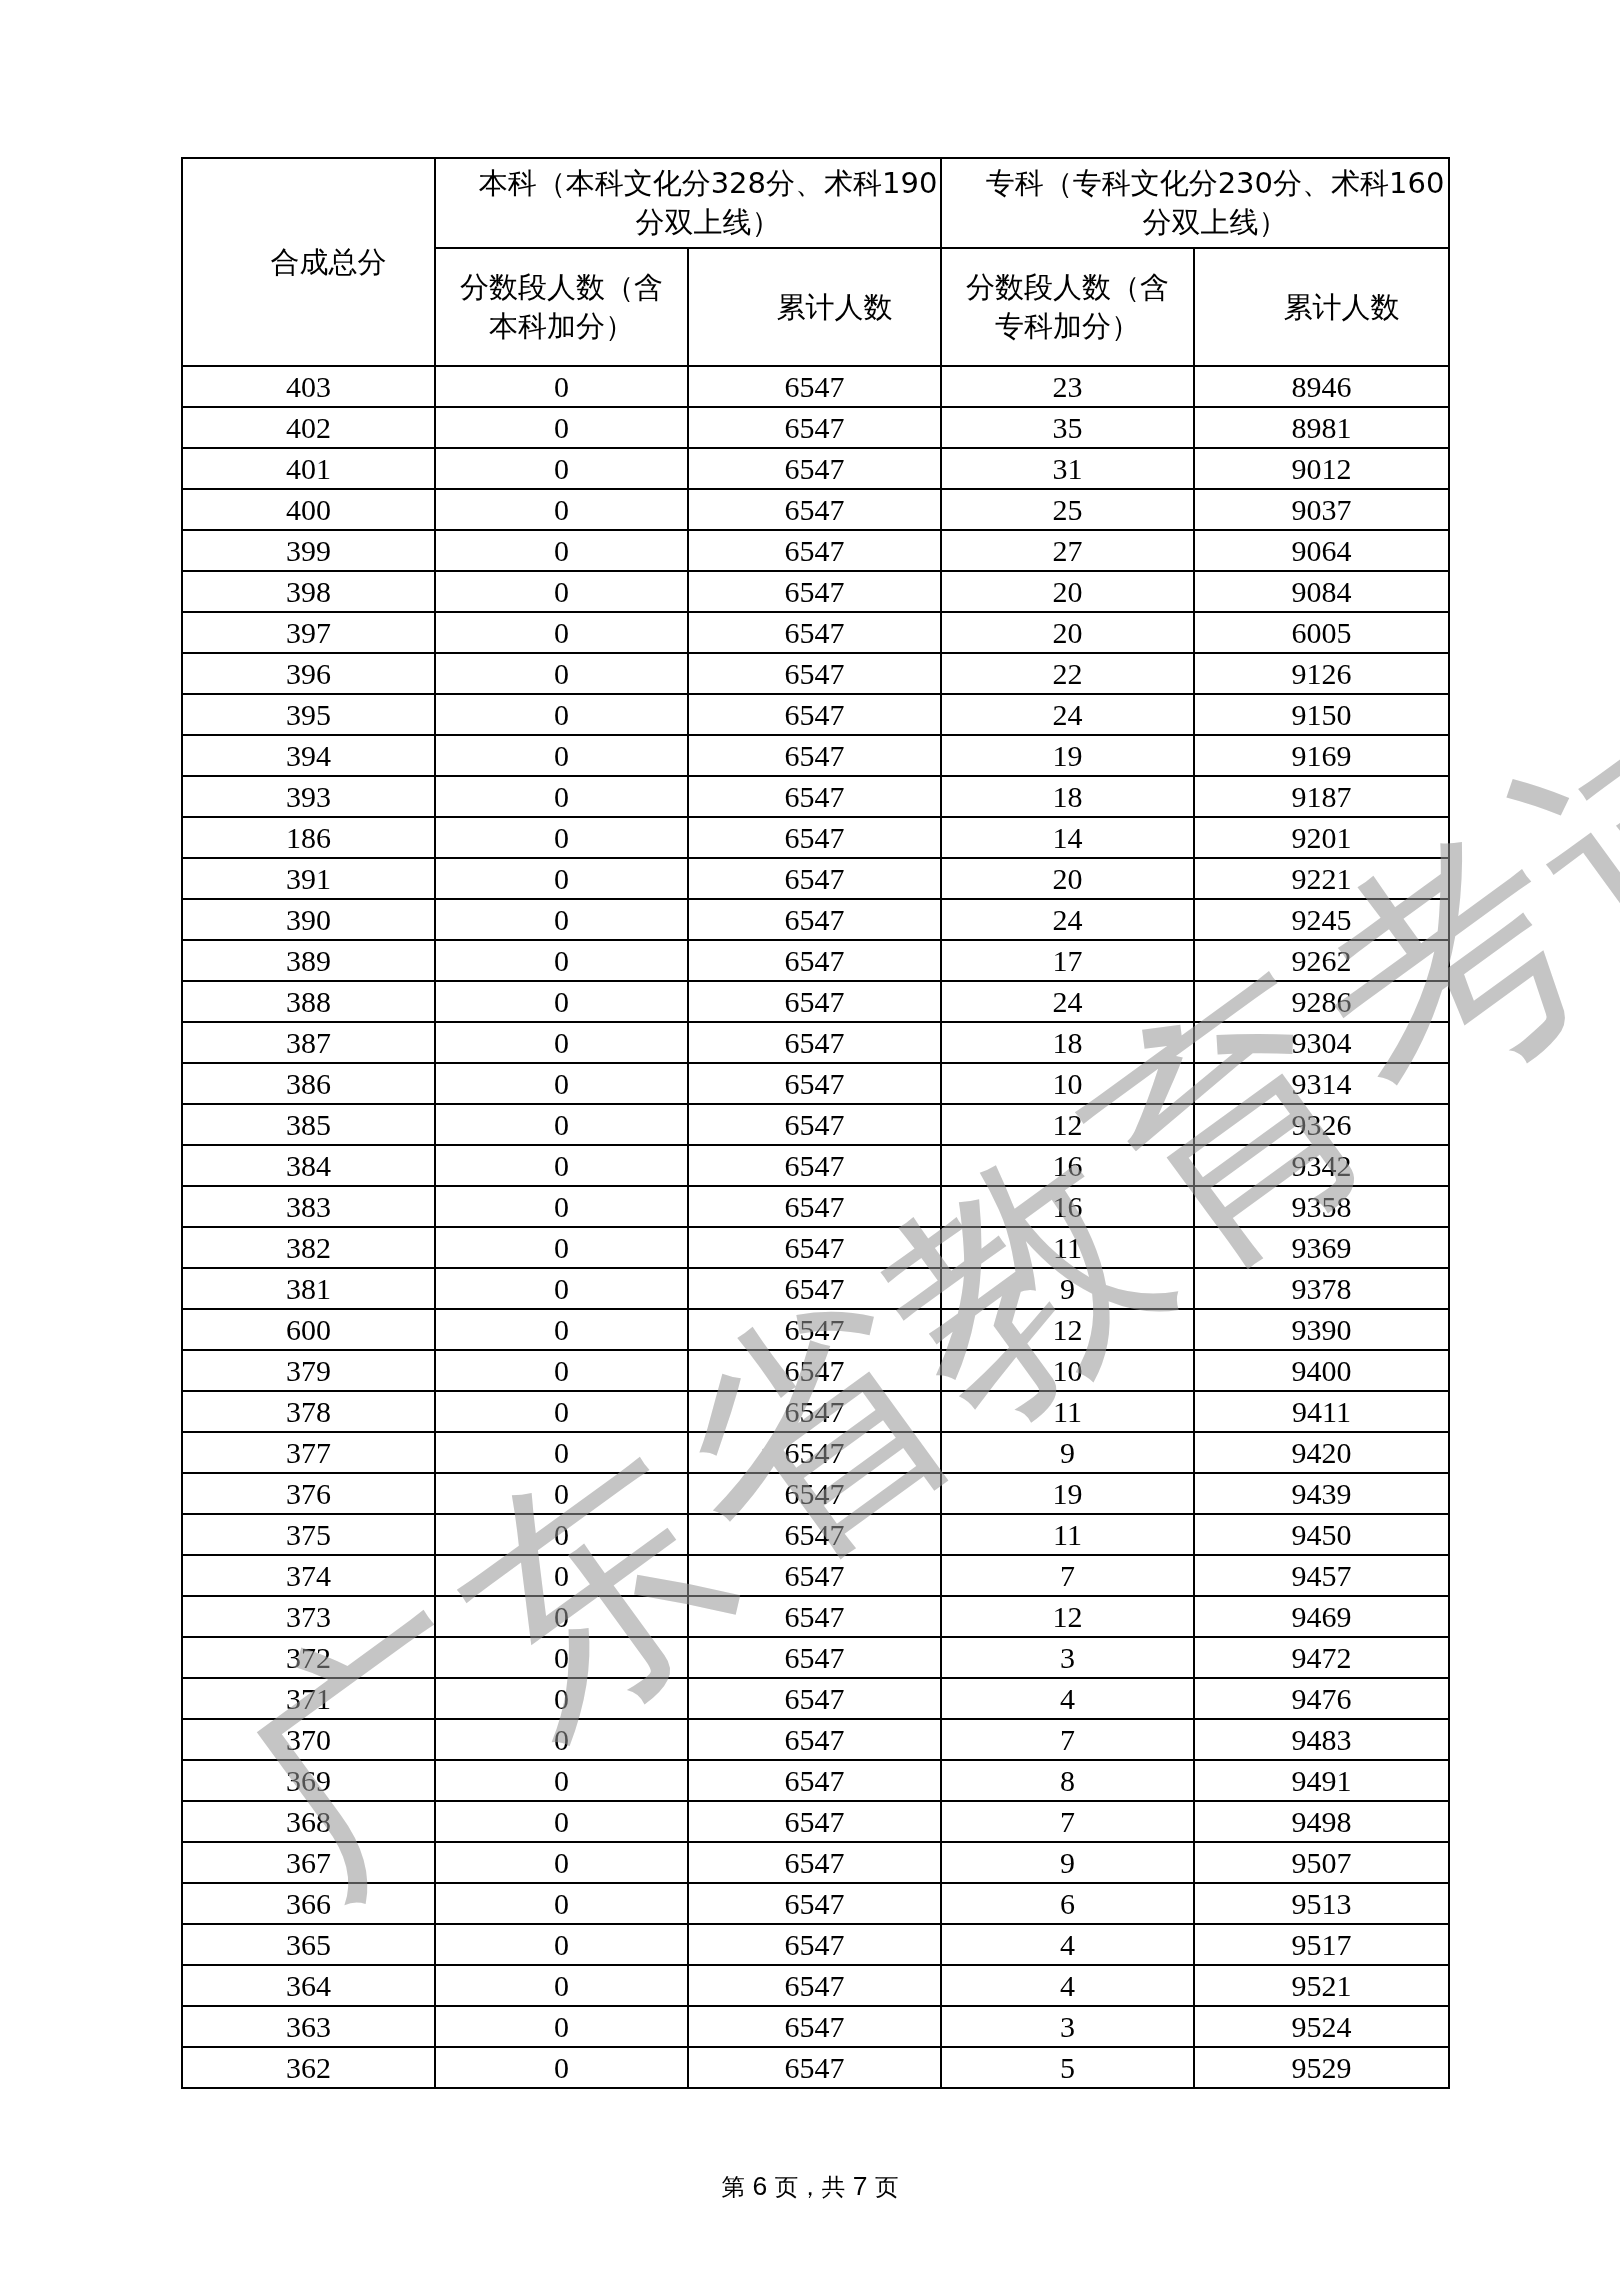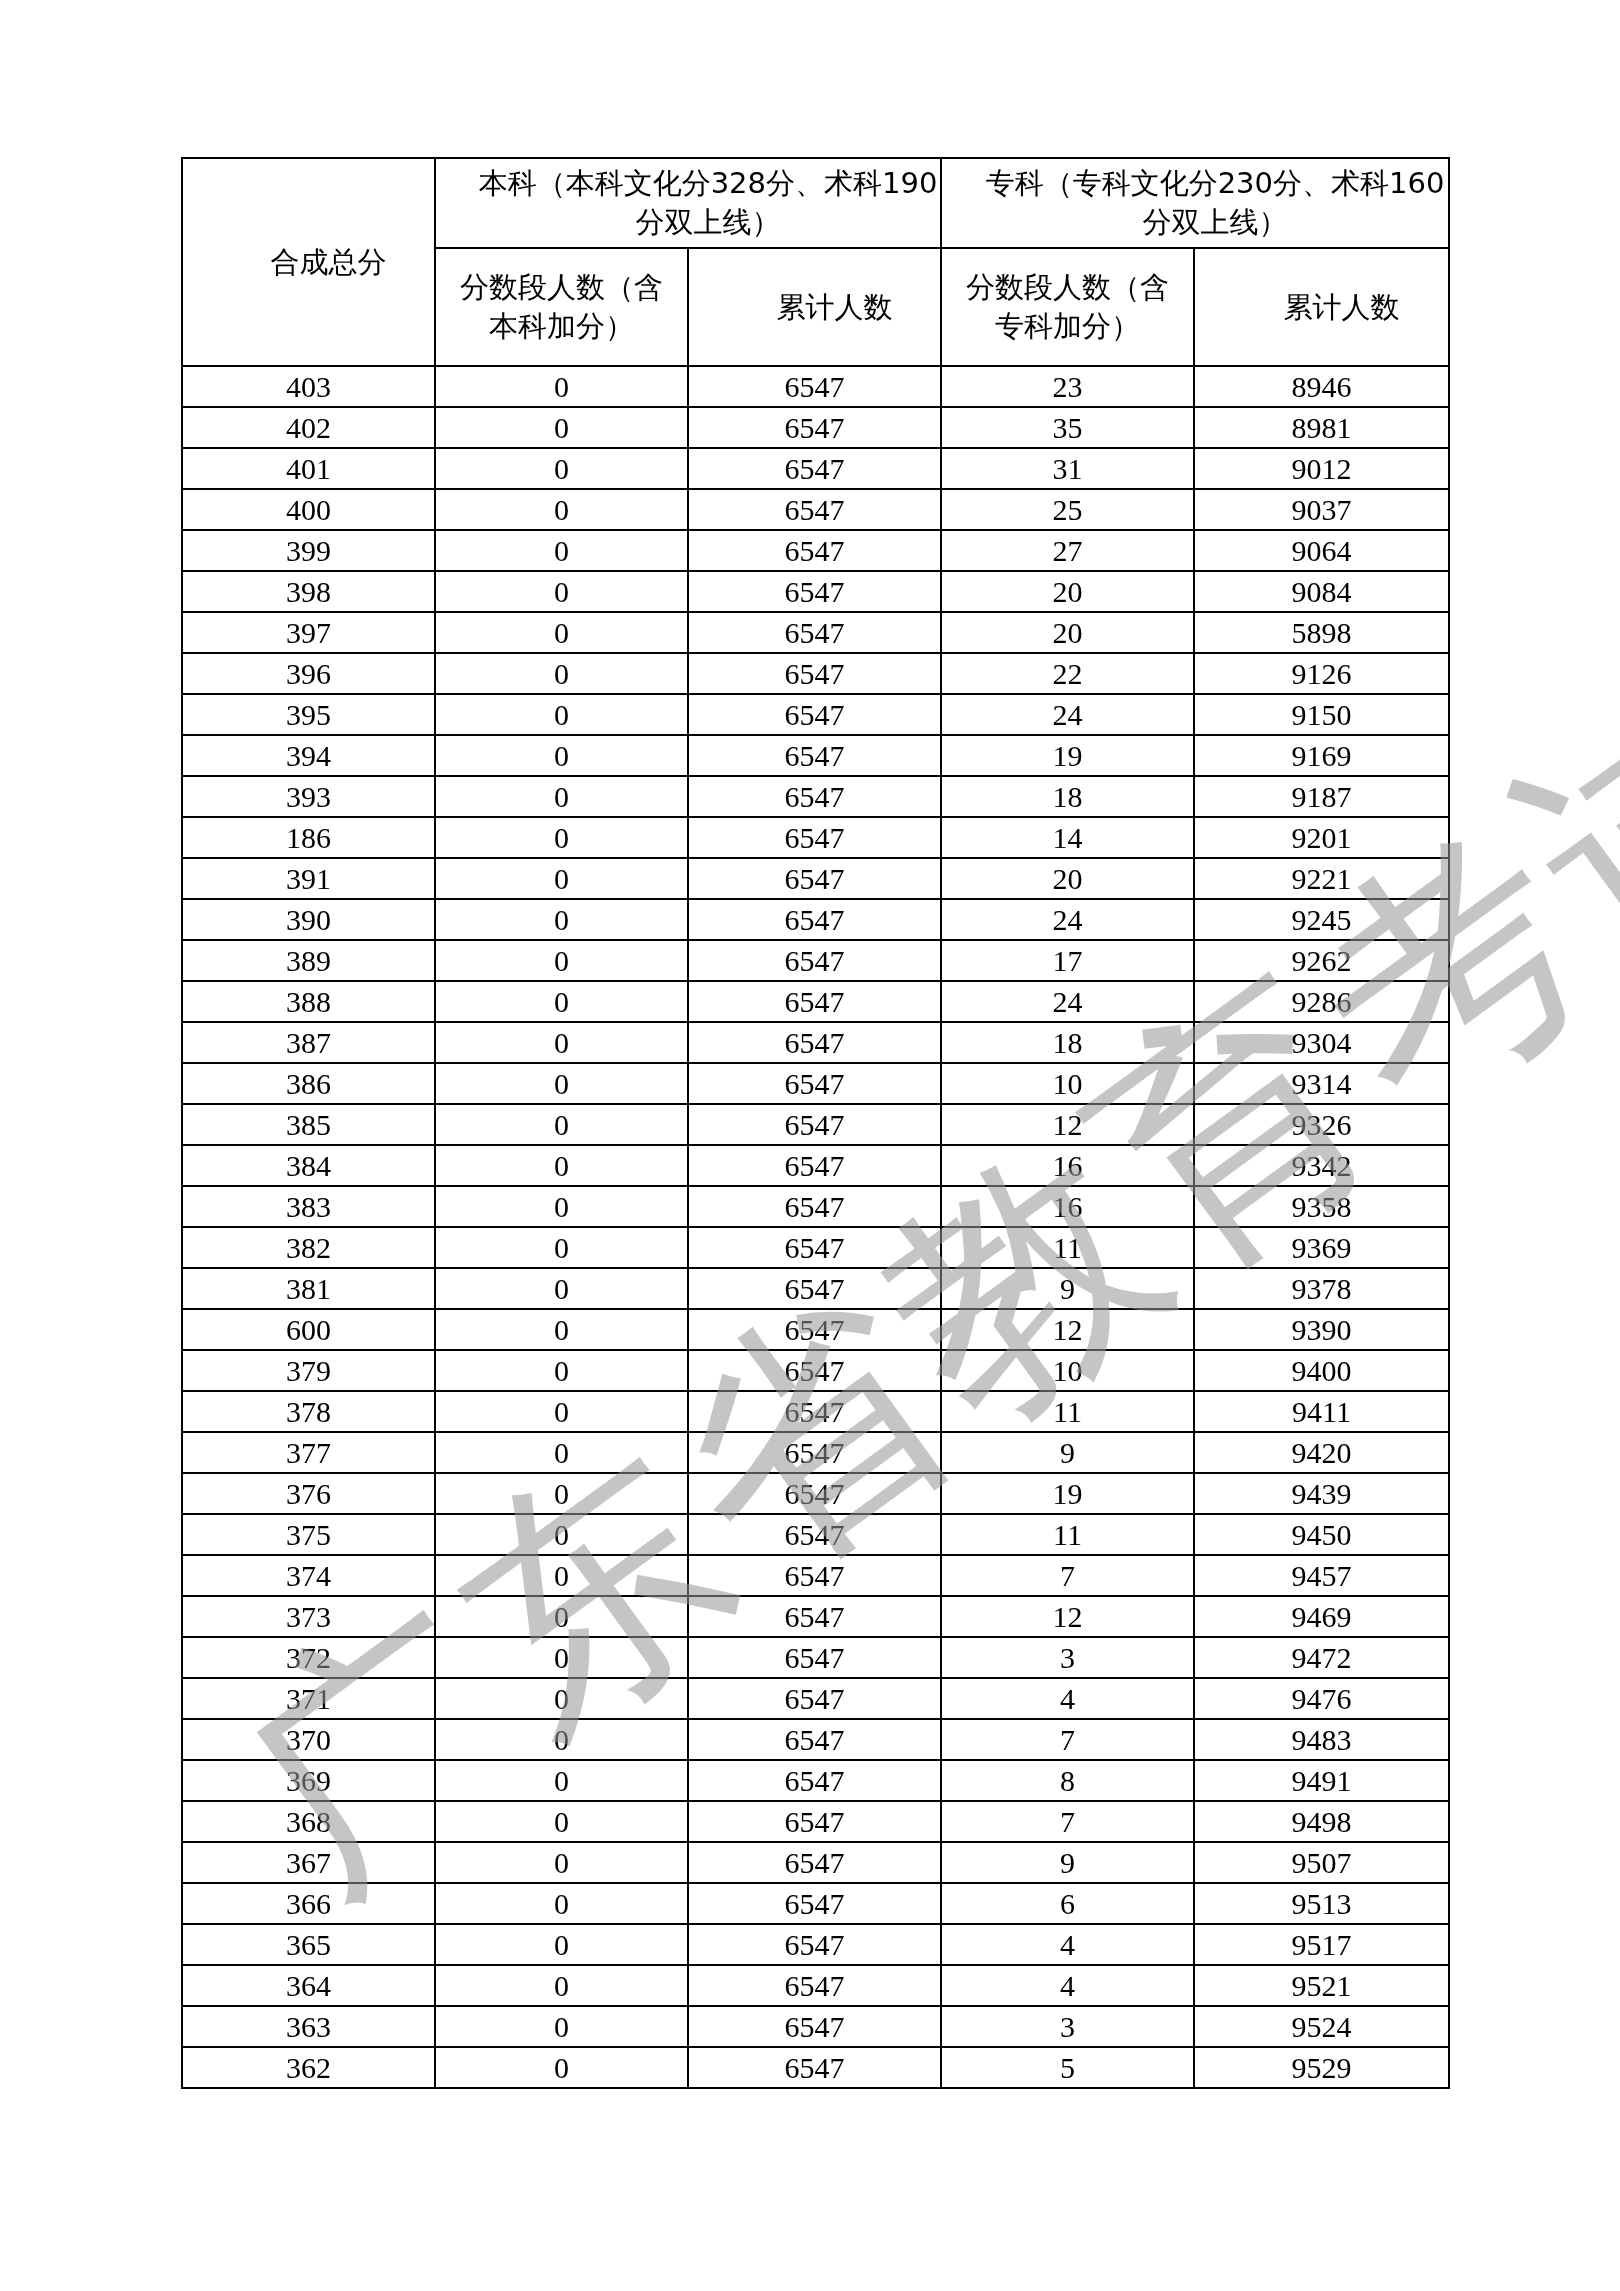--- a/index.html
+++ b/index.html
@@ -84,21 +84,21 @@
           <td>0</td>
           <td>6547</td>
           <td>20</td>
           <td>9084</td>
         </tr>
         <tr>
           <td>397</td>
           <td>0</td>
           <td>6547</td>
           <td>20</td>
-          <td>5898</td>
+          <td>6005</td>
         </tr>
         <tr>
           <td>396</td>
           <td>0</td>
           <td>6547</td>
           <td>22</td>
           <td>9126</td>
         </tr>
         <tr>
           <td>395</td>
@@ -338,14 +338,21 @@
           <td>5</td>
           <td>9529</td>
         </tr>
       </tbody>
   </table>
 
   <div class="watermark">
     <span>广东省教育考试院</span>
   </div>
 
+  <div class="footer">
+    <span>第</span>
+    <span class="num">6</span>
+    <span>页，共</span>
+    <span class="num">7</span>
+    <span>页</span>
+  </div>
 </div>
 
 
 </body></html>

